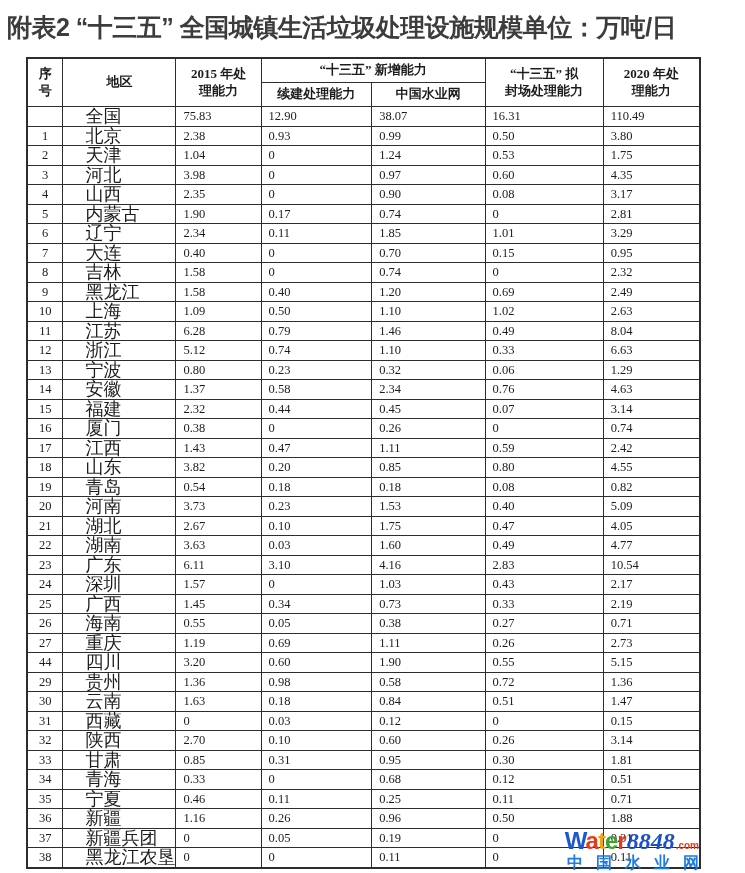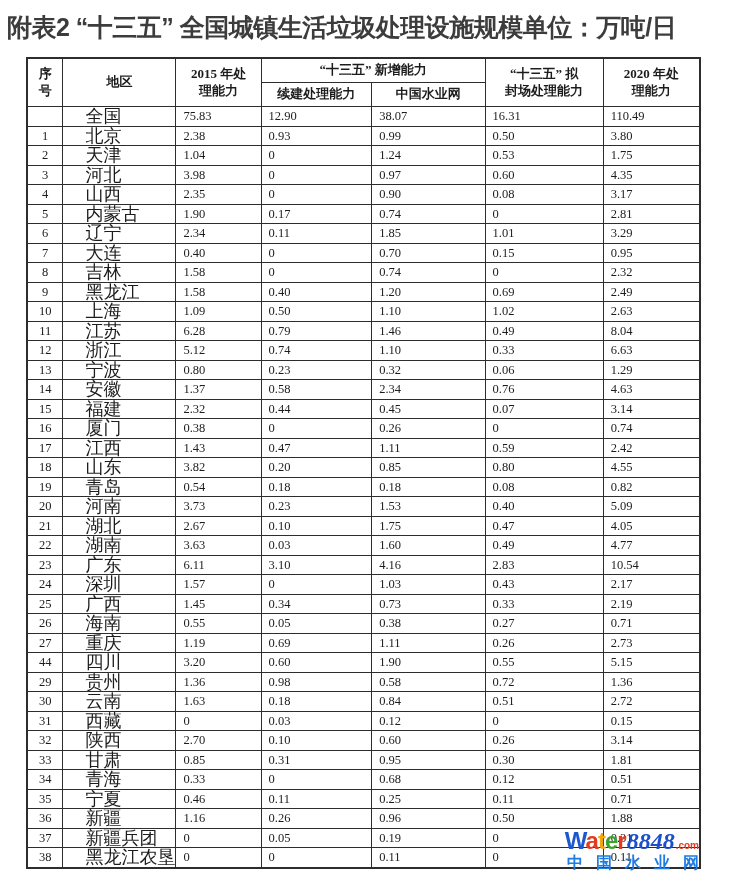--- a/index.html
+++ b/index.html
@@ -353,21 +353,21 @@
           <td class="c5">0.72</td>
           <td class="c6">1.36</td>
         </tr>
         <tr>
           <td class="c0">30</td>
           <td class="c1">云南</td>
           <td class="c2">1.63</td>
           <td class="c3">0.18</td>
           <td class="c4">0.84</td>
           <td class="c5">0.51</td>
-          <td class="c6">2.72</td>
+          <td class="c6">1.47</td>
         </tr>
         <tr>
           <td class="c0">31</td>
           <td class="c1">西藏</td>
           <td class="c2">0</td>
           <td class="c3">0.03</td>
           <td class="c4">0.12</td>
           <td class="c5">0</td>
           <td class="c6">0.15</td>
         </tr>

